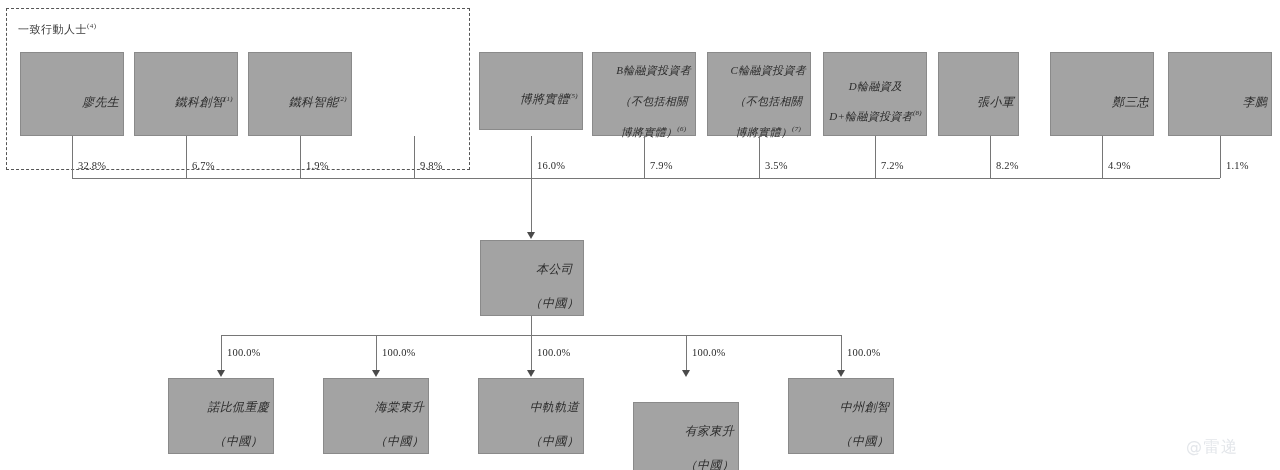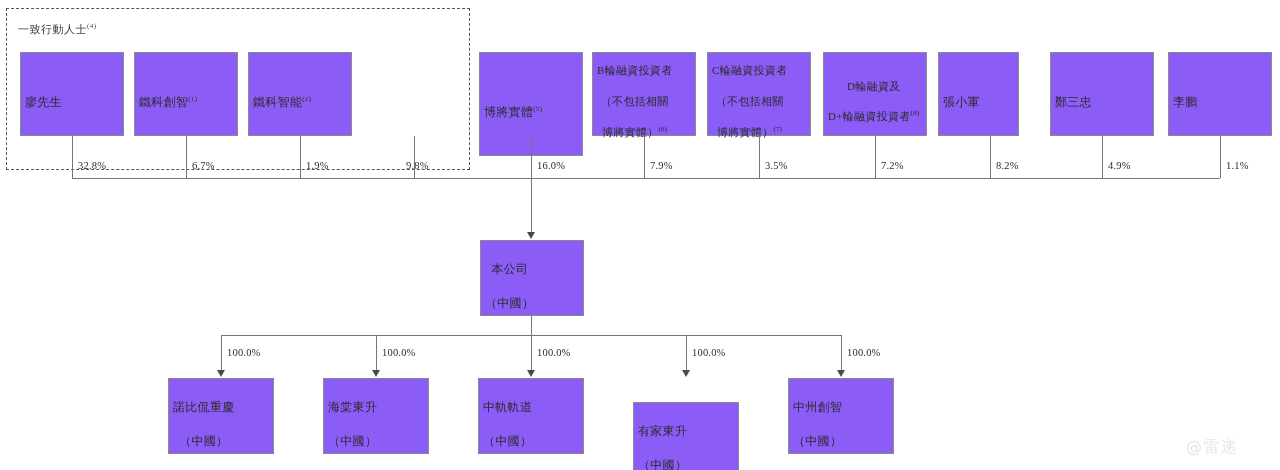--- a/index.html
+++ b/index.html
@@ -31,25 +31,26 @@
     font-size: 11px;
     letter-spacing: 0.5px;
     color: #3a3a3a;
     white-space: nowrap;
   }
   
   .node {
     position: absolute;
     box-sizing: border-box;
     border: 1px solid #8a8a8a;
-    background: #8b5cf6;
+    background: #a3a3a3;
     display: flex;
     align-items: center;
-    justify-content: flex-start;
+    justify-content: flex-end;
     text-align: center;
+    font-style: italic;
   }
   .node-label {
     font-size: 12px;
     line-height: 1.45;
     color: #2b2b2b;
     padding: 0 4px;
     white-space: pre-line;
     letter-spacing: 0.3px;
   }
   .node-label.small {
@@ -150,21 +151,21 @@
     </div>
   </div>
 
   <div class="node" style="left:248px; top:52px; width:104px; height:84px;">
     <div class="node-label">
       <span>鐵科智能</span><span class="sup">(2)</span>
     </div>
   </div>
 
 
-  <div class="node" style="left:479px; top:52px; width:104px; height:104px;">
+  <div class="node" style="left:479px; top:52px; width:104px; height:78px;">
     <div class="node-label">
       <span>博將實體</span><span class="sup">(5)</span>
     </div>
   </div>
 
   <div class="node" style="left:592px; top:52px; width:104px; height:84px;">
     <div class="node-label small">
       <span>B輪融資投資者</span><br>
       <span>（不包括相關</span><br>
       <span>博將實體）</span><span class="sup">(6)</span>
@@ -214,21 +215,21 @@
   <div class="vline" style="left:875px; top:136px; height:42px;"></div>
   <div class="vline" style="left:990px; top:136px; height:42px;"></div>
   <div class="vline" style="left:1102px; top:136px; height:42px;"></div>
   <div class="vline" style="left:1220px; top:136px; height:42px;"></div>
 
   <div class="hline" style="left:72px; top:178px; width:1148px;"></div>
 
   <div class="pct" style="left:78px;   top:160px;">32.8%</div>
   <div class="pct" style="left:192px;  top:160px;">6.7%</div>
   <div class="pct" style="left:306px;  top:160px;">1.9%</div>
-  <div class="pct" style="left:406px;  top:160px;">9.8%</div>
+  <div class="pct" style="left:420px;  top:160px;">9.8%</div>
   <div class="pct" style="left:537px;  top:160px;">16.0%</div>
   <div class="pct" style="left:650px;  top:160px;">7.9%</div>
   <div class="pct" style="left:765px;  top:160px;">3.5%</div>
   <div class="pct" style="left:881px;  top:160px;">7.2%</div>
   <div class="pct" style="left:996px;  top:160px;">8.2%</div>
   <div class="pct" style="left:1108px; top:160px;">4.9%</div>
   <div class="pct" style="left:1226px; top:160px;">1.1%</div>
 
   <div class="vline" style="left:531px; top:178px; height:55px;"></div>
   <div class="arrow-head" style="left:527px; top:232px;"></div>

